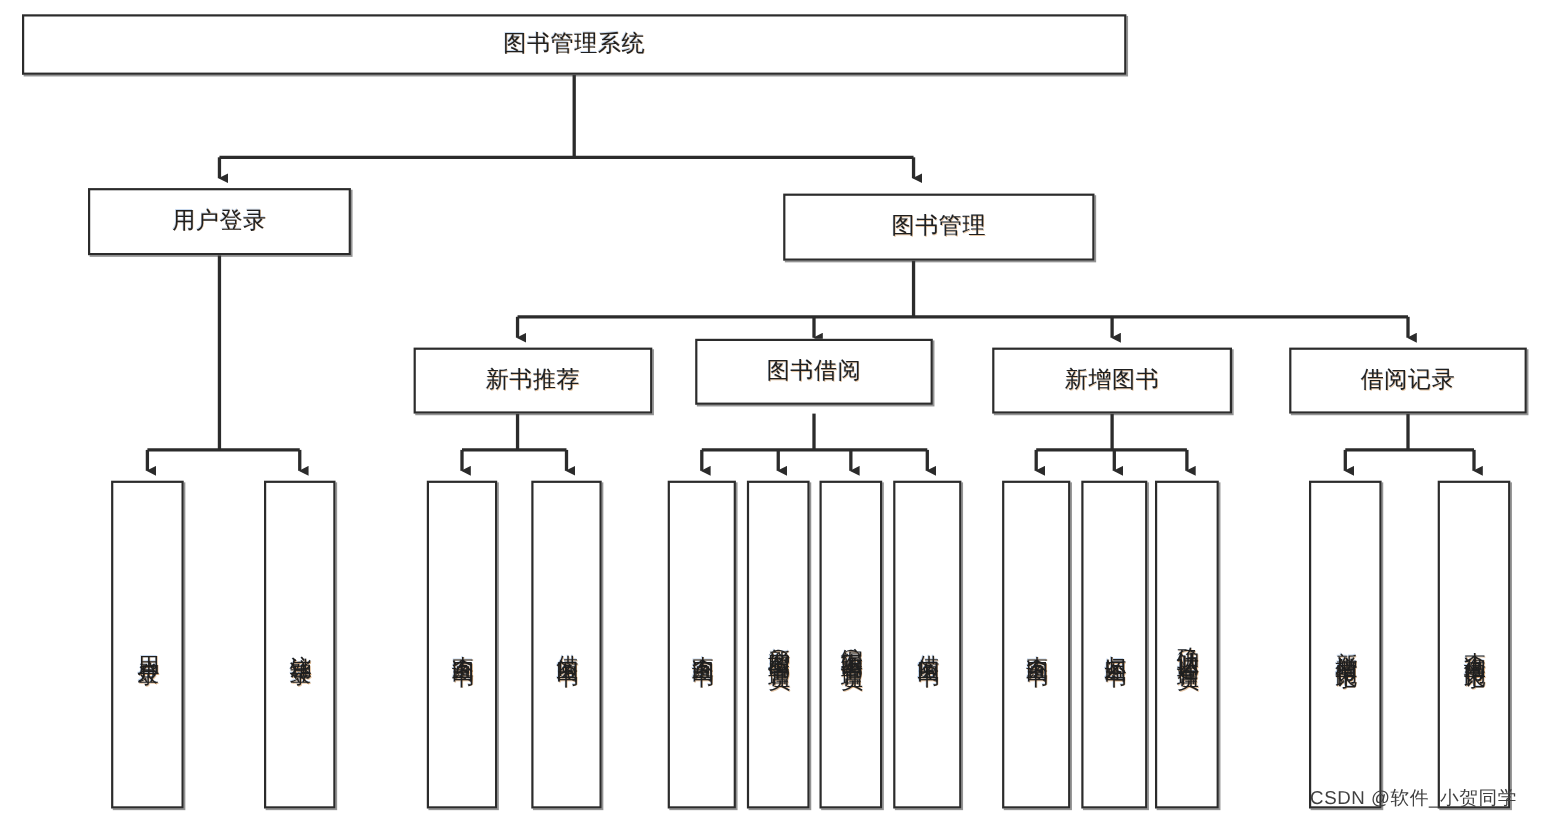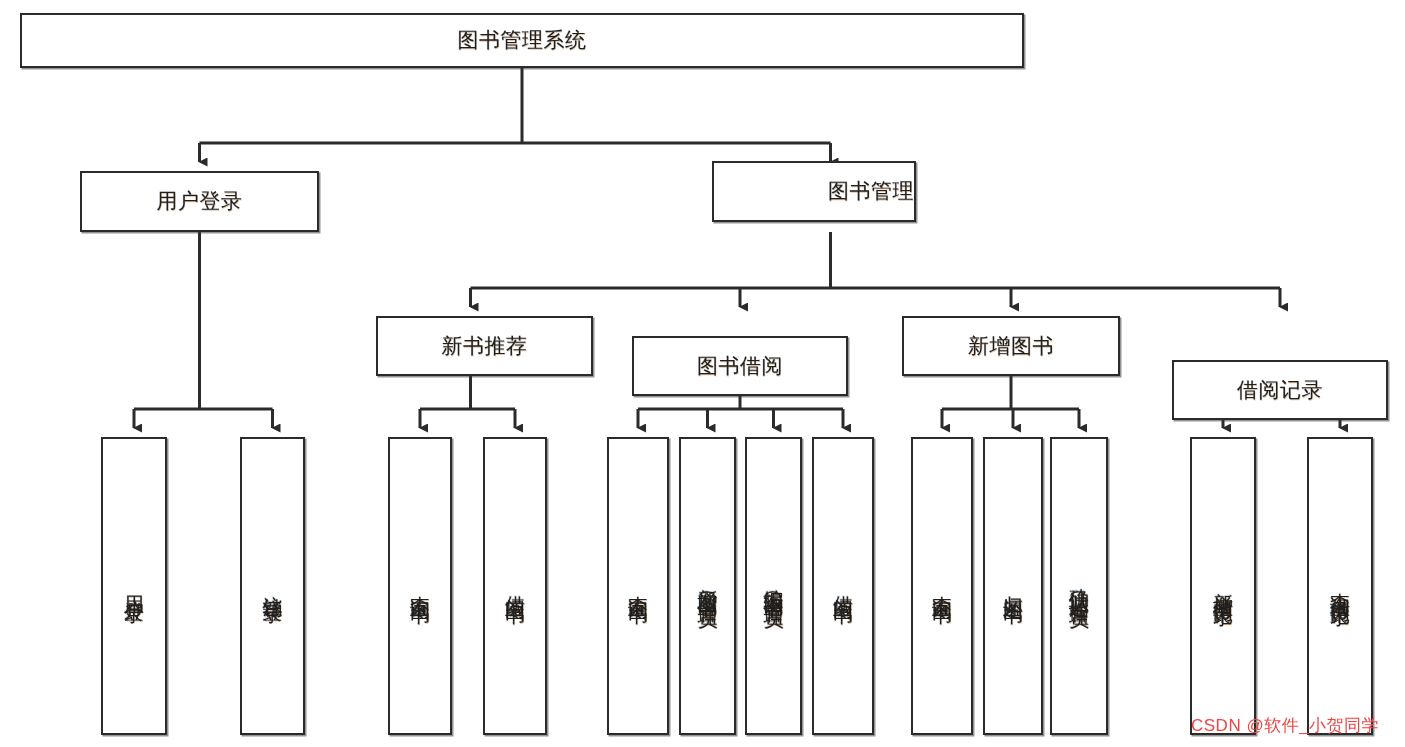--- a/index.html
+++ b/index.html
@@ -49,21 +49,21 @@
     text-orientation: upright;
     white-space: nowrap;
     letter-spacing: 3px;
     font-size: 20px;
   }
   .watermark {
     position: absolute;
     left: 1191px;
     top: 714px;
     font-size: 17px;
-    color: #ef4444;
+    color: #404040;
     white-space: nowrap;
     letter-spacing: 0.5px;
     pointer-events: none;
   }
 </style>
 </head>
 <body>
 
 <div id="diagram-root">
 
@@ -110,33 +110,33 @@
       </g>
   </svg>
 
   <div id="nodes-layer">
       <div class="node-box" style="left: 20px; top: 13px; width: 1004px; height: 55px;">
         <span class="node-label">图书管理系统</span>
       </div>
       <div class="node-box" style="left: 80px; top: 171px; width: 239px; height: 61px;">
         <span class="node-label">用户登录</span>
       </div>
-      <div class="node-box" style="left: 712px; top: 161px; width: 204px; height: 61px; justify-content: flex-end;">
+      <div class="node-box" style="left: 712px; top: 176px; width: 283px; height: 61px;">
         <span class="node-label">图书管理</span>
       </div>
       <div class="node-box" style="left: 376px; top: 316px; width: 217px; height: 60px;">
         <span class="node-label">新书推荐</span>
       </div>
-      <div class="node-box" style="left: 632px; top: 336px; width: 216px; height: 60px;">
+      <div class="node-box" style="left: 632px; top: 308px; width: 216px; height: 60px;">
         <span class="node-label">图书借阅</span>
       </div>
       <div class="node-box" style="left: 902px; top: 316px; width: 218px; height: 60px;">
         <span class="node-label">新增图书</span>
       </div>
-      <div class="node-box" style="left: 1172px; top: 316px; width: 216px; height: 60px; margin-top: 44px;">
+      <div class="node-box" style="left: 1172px; top: 316px; width: 216px; height: 60px;">
         <span class="node-label">借阅记录</span>
       </div>
       <div class="node-box vertical" style="left: 101px; top: 437px; width: 66px; height: 298px;">
         <span class="node-label">用户登录</span>
       </div>
       <div class="node-box vertical" style="left: 240px; top: 437px; width: 65px; height: 298px;">
         <span class="node-label">注销登录</span>
       </div>
       <div class="node-box vertical" style="left: 388px; top: 437px; width: 64px; height: 298px;">
         <span class="node-label">查询图书</span>

